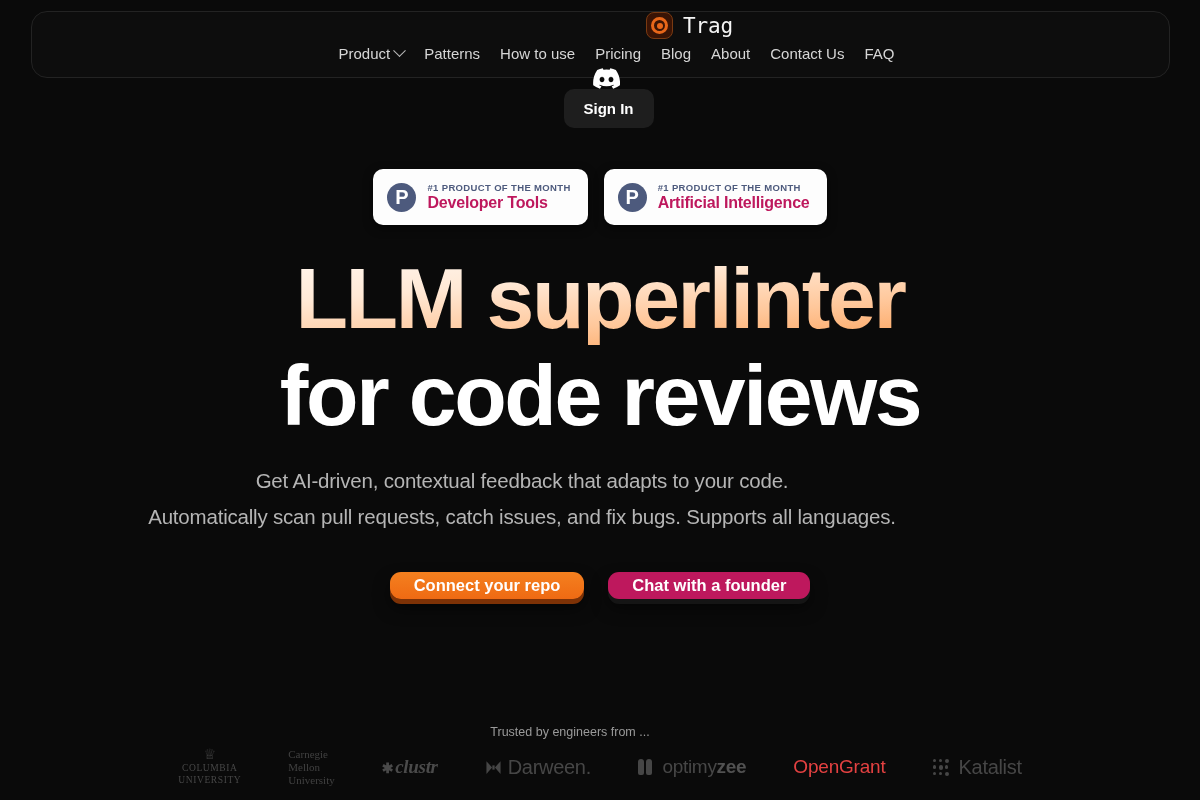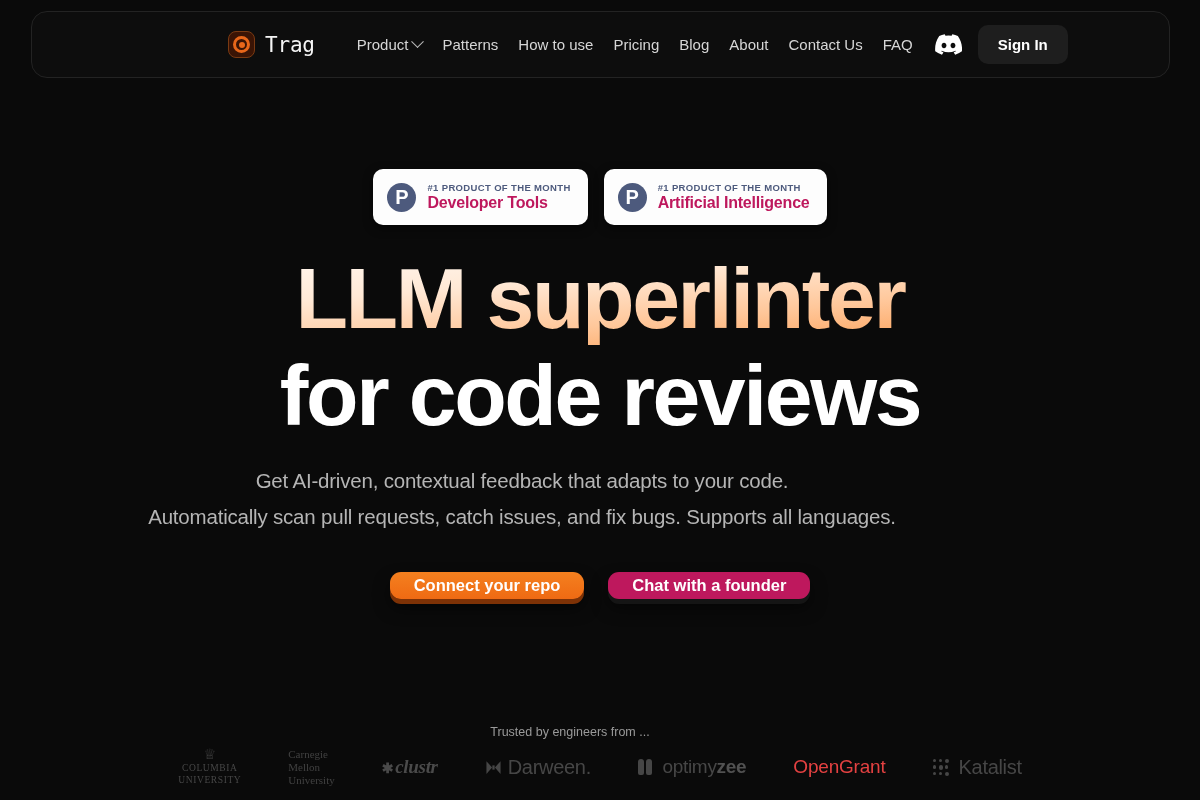--- a/index.html
+++ b/index.html
@@ -8,21 +8,21 @@
     background:#0a0a0a;
     font-family:"Liberation Sans", sans-serif;
     overflow:hidden;
   }
   .page { position:relative; width:1200px; height:800px; background:#0a0a0a; }
 
   
   .navbar{
     position:absolute; left:31px; top:11px; width:1139px; height:67px;
     background:#0d0d0d; border:1px solid #232323; border-radius:16px;
-    display:flex; align-items:center; padding:0 18px;
+    display:flex; align-items:center; padding:0 18px;flex-direction:column;
   }
   .nav-left{ display:flex; align-items:center; gap:10px; margin-left:178px; }
   .logo-mark{
     width:27px; height:27px; border-radius:8px;
     background:#3a1405;
     border:1px solid #7a3a12;
     display:flex; align-items:center; justify-content:center; flex:none;
   }
   .logo-mark .ring{
     width:17px; height:17px; border-radius:50%;

